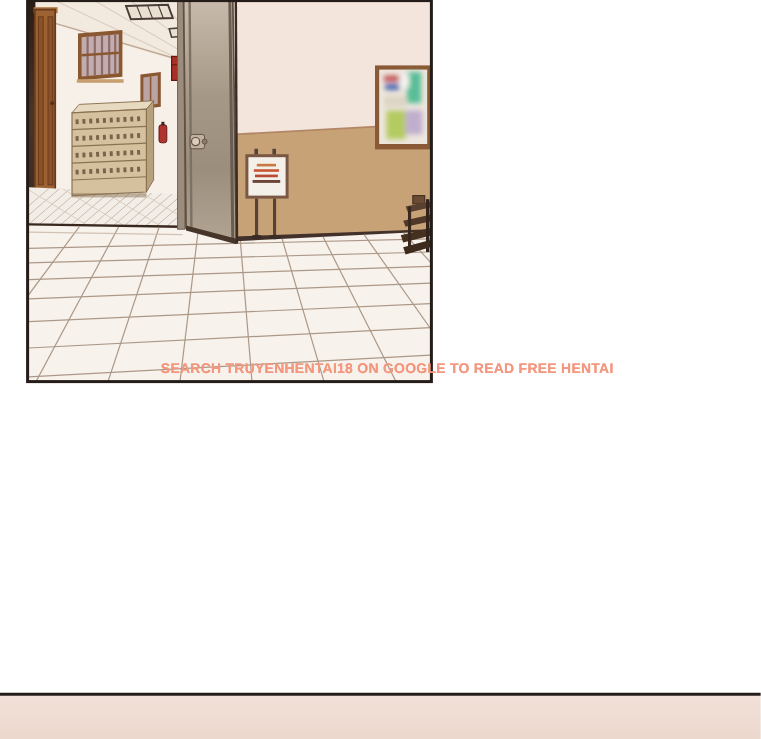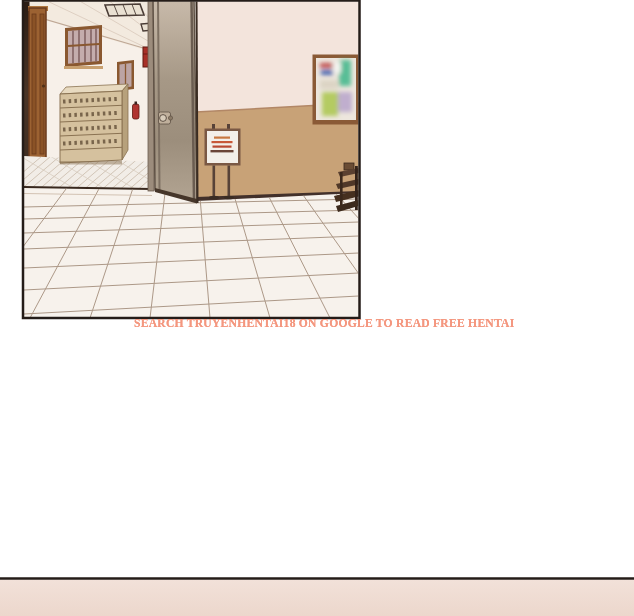--- a/index.html
+++ b/index.html
@@ -3,25 +3,24 @@
 <meta charset="utf-8">
 <style>
   html,body{margin:0;padding:0;}
   body{
     width:634px;height:616px;position:relative;background:#ffffff;
     font-family:"Liberation Sans", sans-serif;overflow:hidden;
   }
   #scene{position:absolute;left:0;top:0;z-index:1;}
   .watermark{
     position:absolute;left:134px;top:301px;z-index:5;
-    font-family:Liberation Serif, serif;
+    font-family:Liberation Sans, sans-serif;
     font-weight:bold;font-size:11.6px;letter-spacing:0.25px;
     color:#f4977f;white-space:nowrap;
     text-shadow:0 0 0.5px #f4977f;
-    margin-top:16px;
   }
 </style>
 </head>
 <body>
 
 <svg id="scene" width="634" height="616" viewBox="0 0 634 616">
   <defs>
     <clipPath id="clipPanel">
         <rect x="24" y="1.5" width="334.5" height="316"></rect>
       </clipPath>

